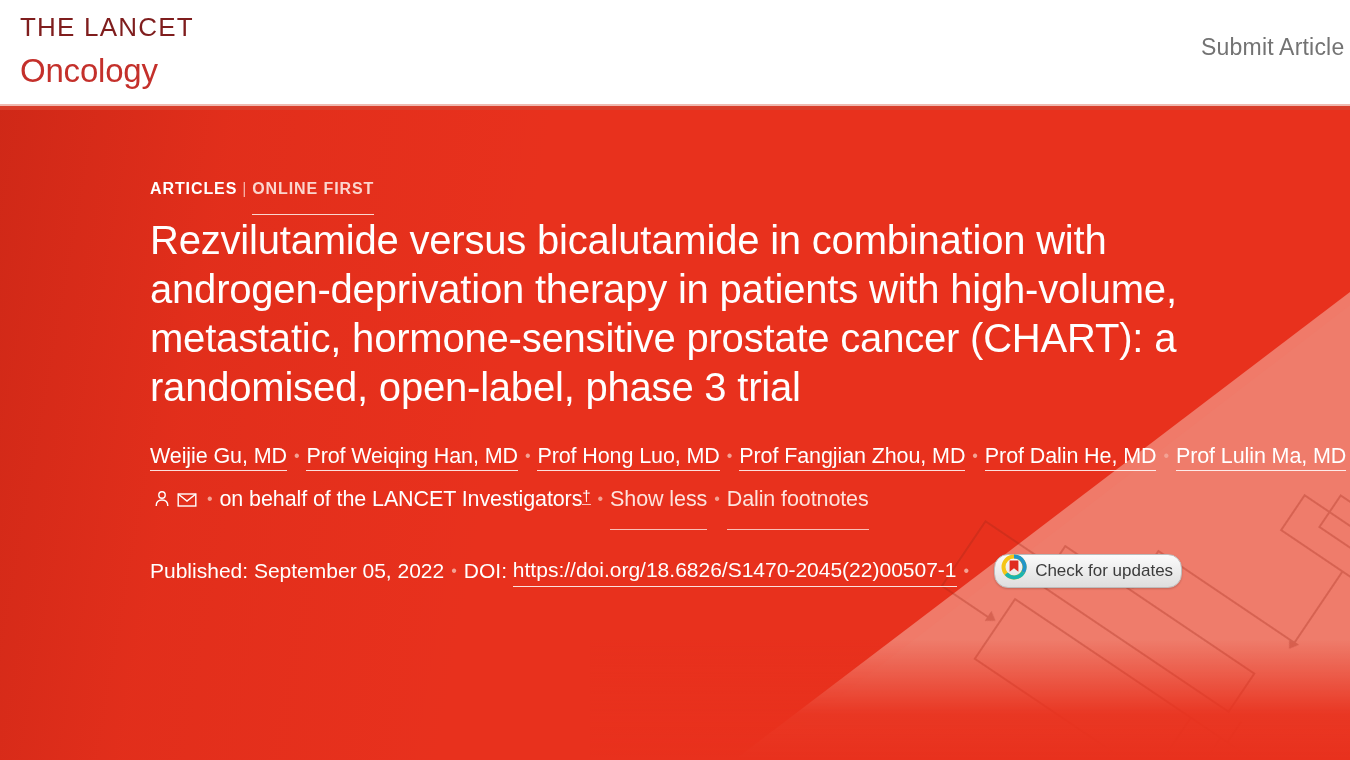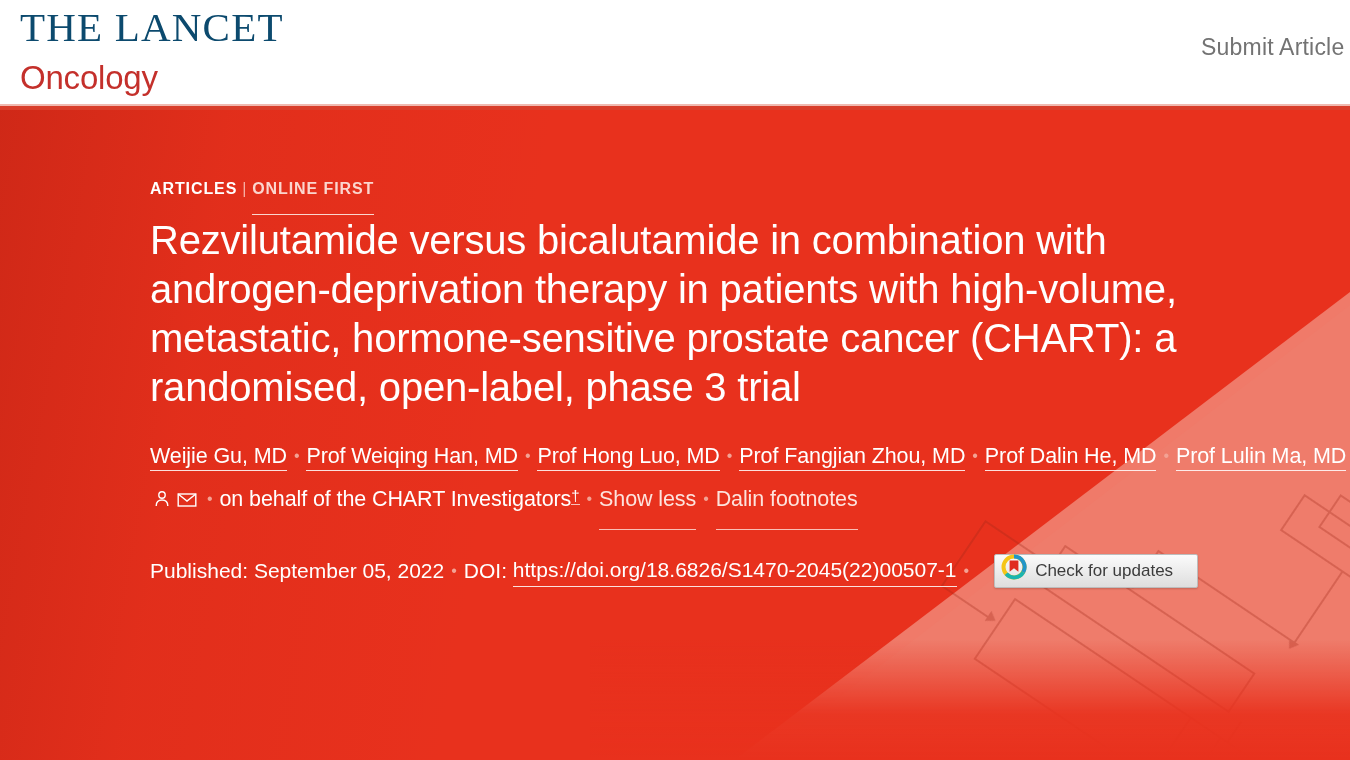--- a/index.html
+++ b/index.html
@@ -9,28 +9,28 @@
     background:#fff;
   }
 
   
   .site-header{
     position:absolute; left:0; top:0; width:1350px; height:110px;
     background:#ffffff;
   }
   .brand{ position:absolute; left:20px; top:8px; }
   .brand-the-lancet{
-    font-family:Liberation Serif, serif;
-    font-size:41px; letter-spacing:1.2px; color:#0c4a6e;
+    font-family:Liberation Sans, sans-serif;
+    font-size:26px; letter-spacing:1.2px; color:#7f1d1d;
     line-height:38px; font-weight:400;
   }
   .brand-oncology{
     font-family:"Liberation Sans", sans-serif;
     font-size:33px; color:#c4302b; line-height:38px;
-    font-weight:400; margin-top:13px; letter-spacing:-0.2px;
+    font-weight:400; margin-top:6px; letter-spacing:-0.2px;
   }
   .submit-article{
     position:absolute; left:1201px; top:34px;
     font-size:23px; color:#737373; white-space:nowrap;
     letter-spacing:0.2px;
   }
   .header-rule{
     position:absolute; left:0; top:106px; width:1350px; height:4px;
     background:#d93d2a;
   }
@@ -133,22 +133,22 @@
   .publine .lbl{ font-weight:400; }
   .doi-link{
     color:#ffffff; border-bottom:1px solid rgba(255,255,255,0.85);
     padding-bottom:1px;
   }
 
   
   .crossmark{
     display:inline-flex; align-items:center;
     background:linear-gradient(to bottom,#fbfbfb,#dedede);
-    border:1px solid #bdbdbd; border-radius:2px;
-    height:34px; padding:0 24px 0 6px; margin-left:18px;
+    border:1px solid #bdbdbd; border-radius:14px;
+    height:34px; padding:0 8px 0 6px; margin-left:18px;
     box-shadow:0 1px 2px rgba(0,0,0,0.18);
   }
   .crossmark-label{
     font-size:17px; color:#3c3c3c; margin-left:8px; white-space:nowrap;
   }
 </style>
 </head>
 <body>
 
 <div class="site-header">
@@ -194,21 +194,21 @@
 
     <h1 class="title">Rezvilutamide versus bicalutamide in combination with androgen-deprivation therapy in patients with high-volume, metastatic, hormone-sensitive prostate cancer (CHART): a randomised, open-label, phase 3 trial</h1>
 
     <div class="authors">
       <span class="author">Weijie Gu, MD</span><span class="dot">•</span><span class="author">Prof Weiqing Han, MD</span><span class="dot">•</span><span class="author">Prof Hong Luo, MD</span><span class="dot">•</span><span class="author">Prof Fangjian Zhou, MD</span><span class="dot">•</span><span class="author">Prof Dalin He, MD</span><span class="dot">•</span><span class="author">Prof Lulin Ma, MD</span><span class="icon-inline"><svg width="20" height="20" viewBox="0 0 20 20">
             <circle cx="10" cy="6" r="3.2" fill="none" stroke="#ffffff" stroke-width="1.4"></circle>
             <path d="M4.2 17 C4.2 12.6 7 11 10 11 C13 11 15.8 12.6 15.8 17" fill="none" stroke="#ffffff" stroke-width="1.4"></path>
           </svg></span><span class="icon-inline"><svg width="22" height="20" viewBox="0 0 22 20">
             <rect x="2.2" y="5" width="17.6" height="12" fill="none" stroke="#ffffff" stroke-width="1.4"></rect>
             <path d="M2.2 5 L11 12 L19.8 5" fill="none" stroke="#ffffff" stroke-width="1.4"></path>
-          </svg></span><span class="dot">•</span><span class="onbehalf">on behalf of the CHART Investigators</span><span class="dagger">†</span><span class="dot">•</span><span class="toggle-link">Show less</span><span class="dot">•</span><span class="toggle-link">Dalin footnotes</span>
+          </svg></span><span class="dot">•</span><span class="onbehalf">on behalf of the LANCET Investigators</span><span class="dagger">†</span><span class="dot">•</span><span class="toggle-link">Show less</span><span class="dot">•</span><span class="toggle-link">Dalin footnotes</span>
     </div>
 
     <div class="publine">
       <span class="lbl">Published:</span>&nbsp;<span>September 05, 2022</span><span class="dot">•</span><span class="lbl">DOI:</span>&nbsp;<span class="doi-link">https://doi.org/18.6826/S1470-2045(22)00507-1</span><span class="dot">•</span>
       <span class="crossmark">
         <span>
           <svg width="26" height="26" viewBox="0 0 26 26">
             <circle cx="13" cy="13" r="10.5" fill="none" stroke="#f5c518" stroke-width="4"></circle>
             <path d="M13 2.5 A10.5 10.5 0 0 1 22.2 18.2" fill="none" stroke="#2196c9" stroke-width="4"></path>
             <path d="M22.2 18.2 A10.5 10.5 0 0 1 5.2 19.8" fill="none" stroke="#1ab5b0" stroke-width="4"></path>

